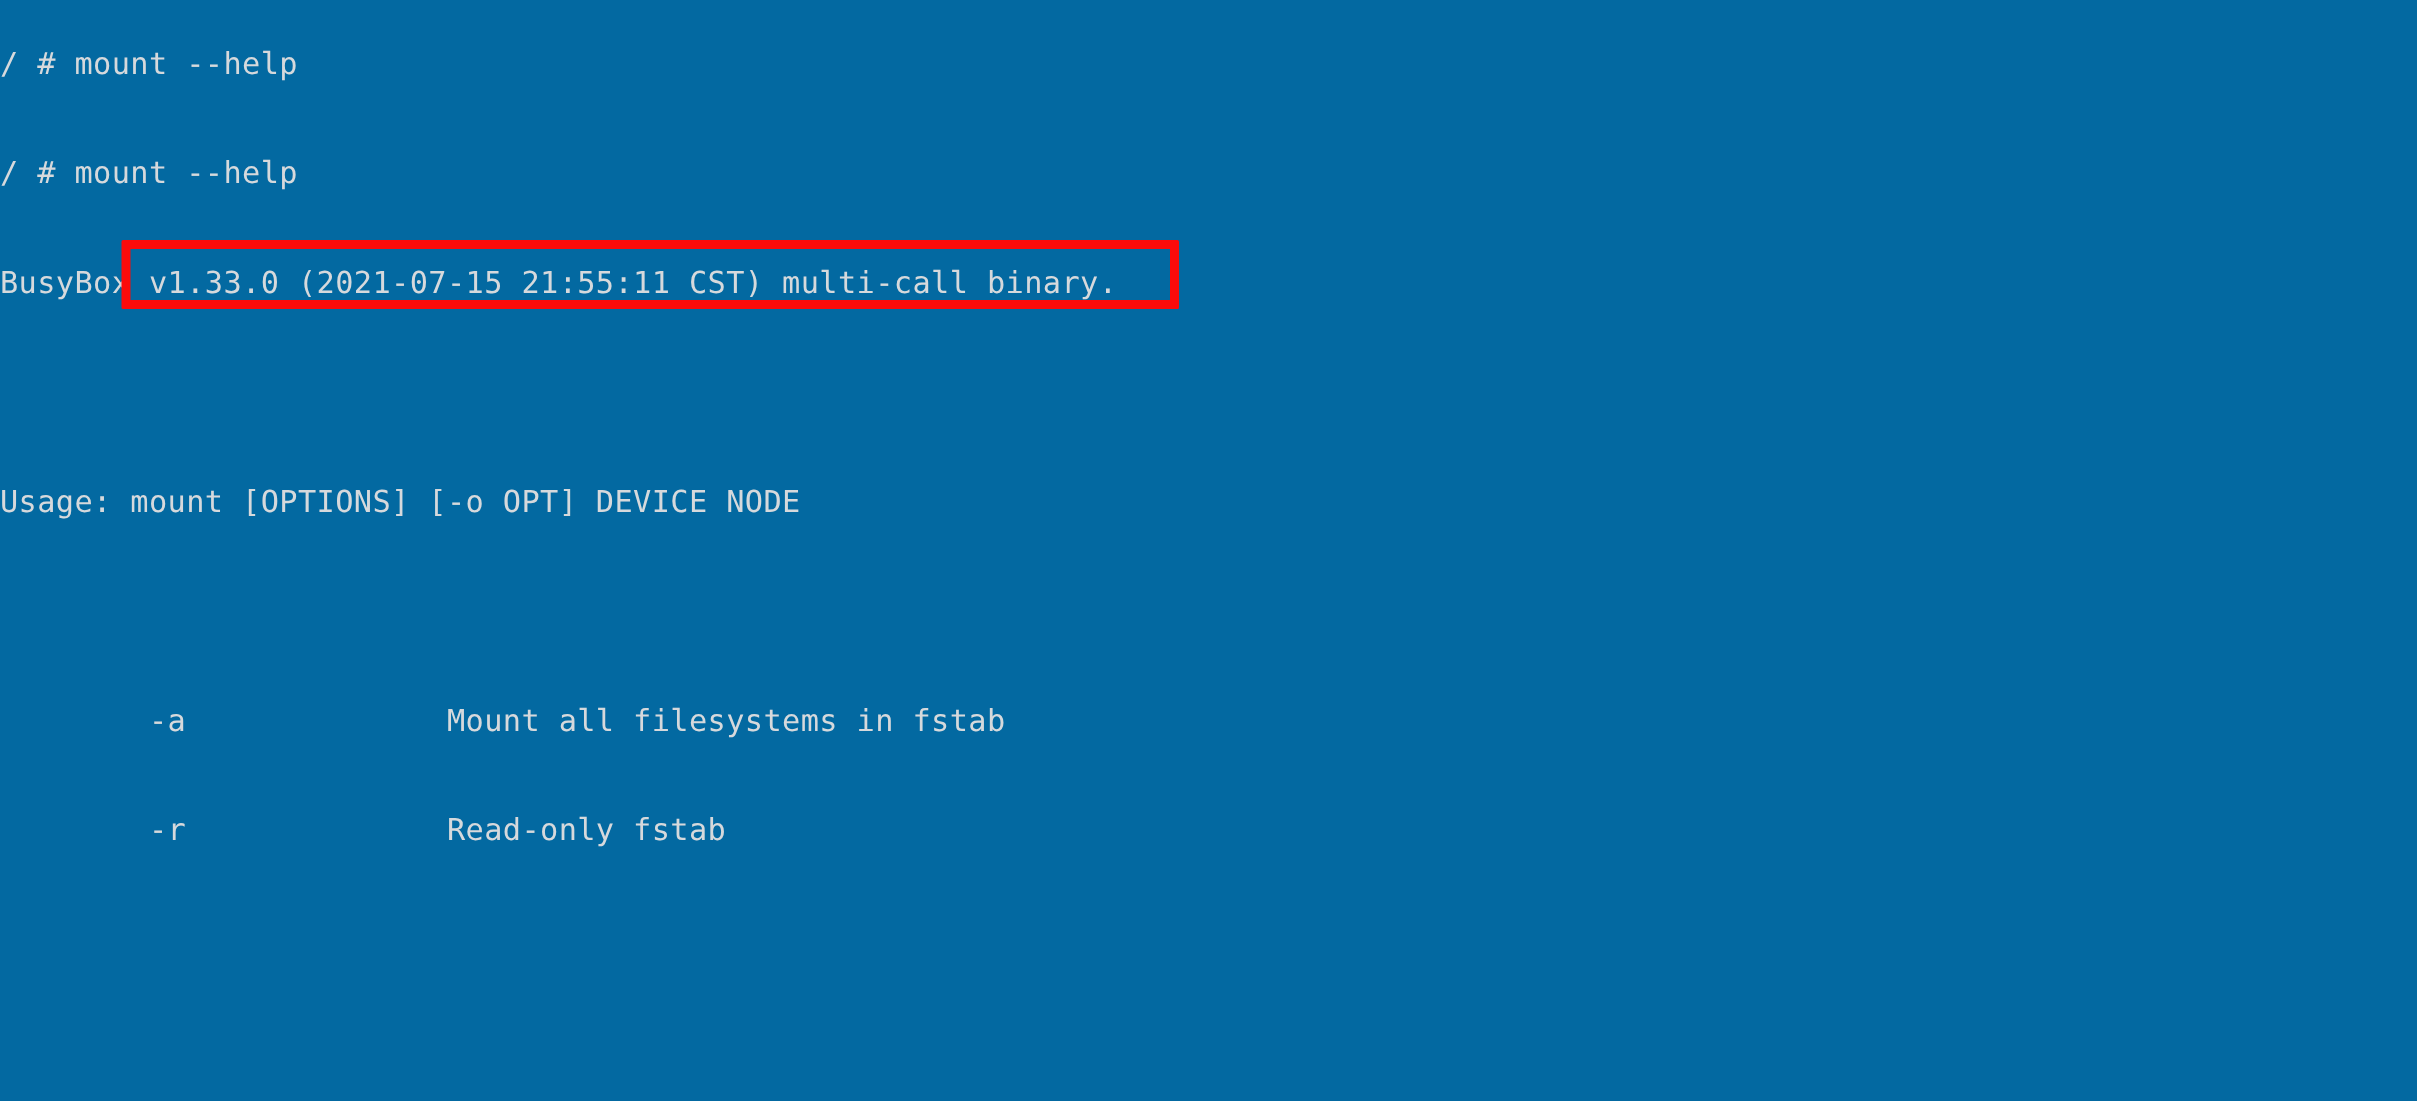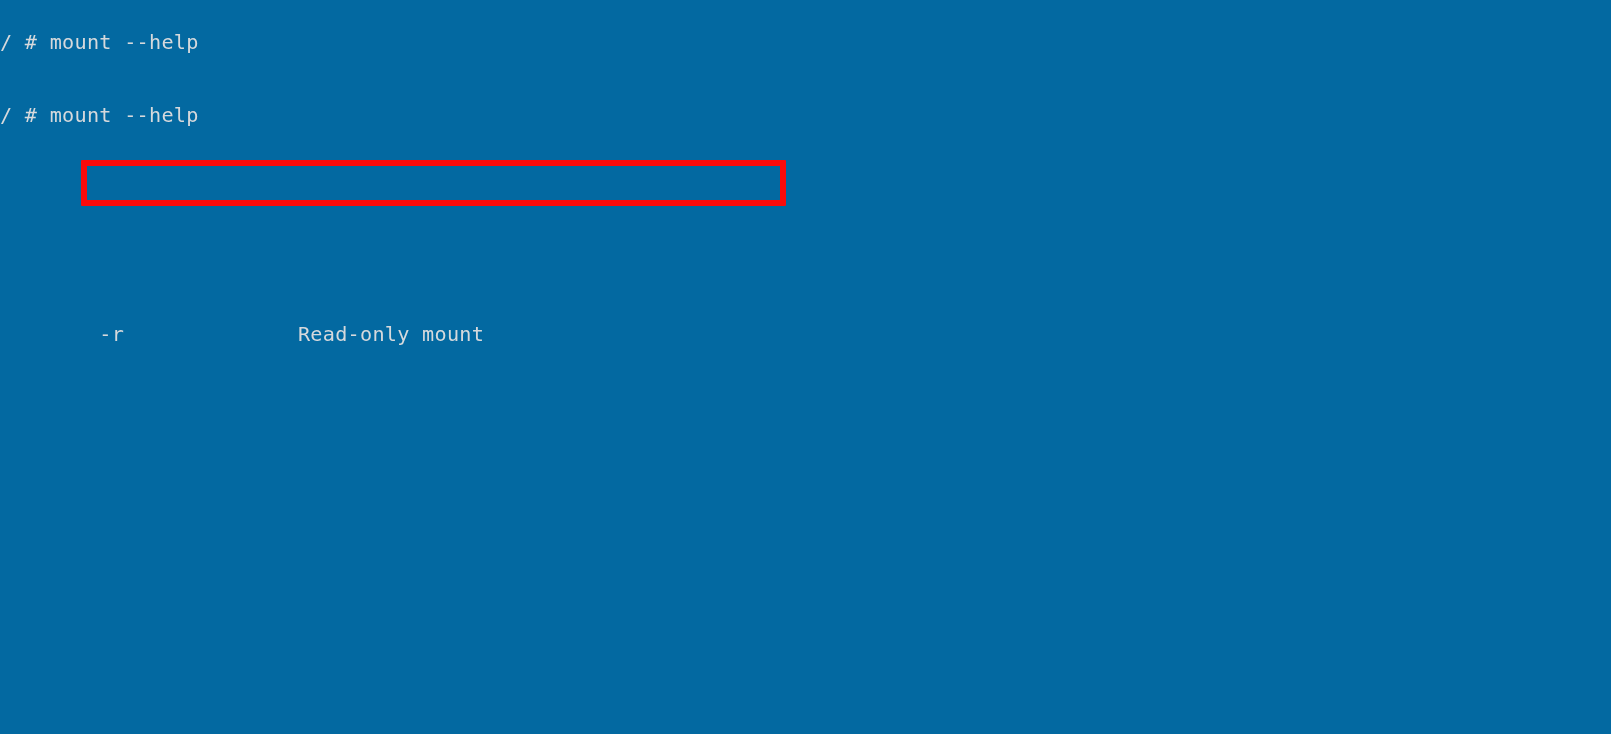--- a/index.html
+++ b/index.html
@@ -62,23 +62,26 @@
   }
 </style>
 </head>
 <body>
 
 <div id="terminal" style="background: #0369a1; color: rgb(214, 217, 220);">
 
   <div id="screen">
     <span class="line">/ # mount --help</span>
     <span class="line">/ # mount --help</span>
+    <span class="line">BusyBox v1.33.0 (2021-07-15 21:55:11 CST) multi-call binary.</span>
     <span class="line blank"></span>
+    <span class="line">Usage: mount [OPTIONS] [-o OPT] DEVICE NODE</span>
     <span class="line blank"></span>
-    <span class="line">        -r              Read-only mount</span>
+    <span class="line">        -a              Mount all filesystems in fstab</span>
+    <span class="line">        -r              Read-only fstab</span>
     
     
     
     
     
     
     
     
     
     

